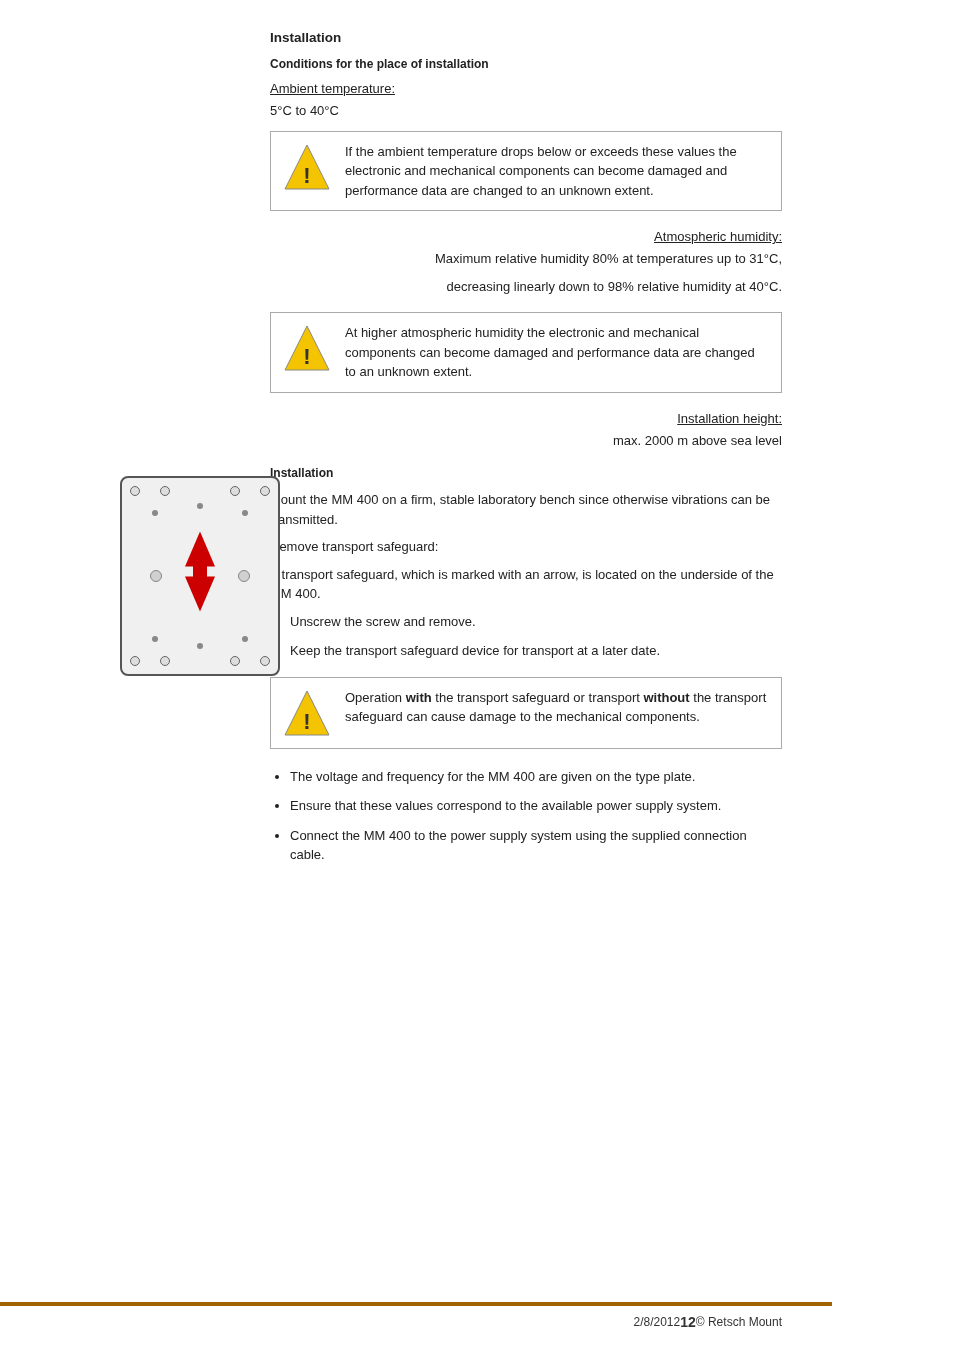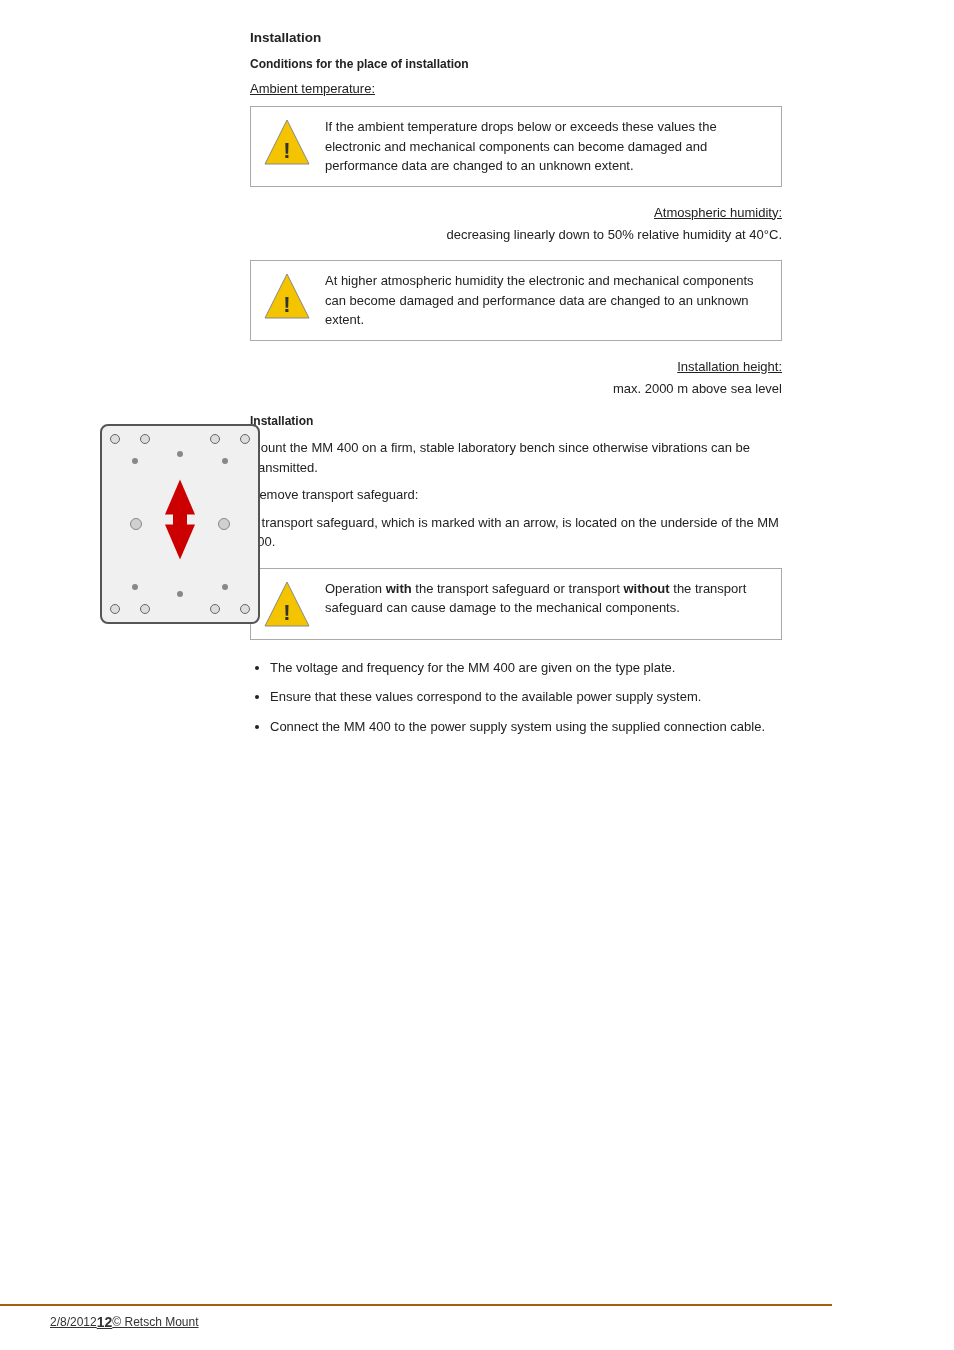--- a/index.html
+++ b/index.html
@@ -9,21 +9,21 @@
       color: #222;
       background: #fff;
       width: 954px;
       min-height: 1350px;
       position: relative;
     }
 
     .page {
       width: 832px;
       min-height: 1350px;
-      padding: 30px 50px 60px 50px;
+      padding: 30px 50px 60px 70px;
       position: relative;
     }
 
     .content-area {
       margin-left: 200px;
     }
 
     .section-title {
       font-weight: bold;
       font-size: 12px;
@@ -141,28 +141,27 @@
       background: #888;
       position: absolute;
     }
 
     .footer {
       position: absolute;
       bottom: 20px;
       left: 0;
       right: 0;
       display: flex;
-      justify-content: flex-start;
+      justify-content: flex-end;
       align-items: center;
       padding: 0 50px;
       font-size: 12px;
       color: #333;
-      border-top: 2px solid #a16207;
+      border-top: 4px solid #a16207;
       padding-top: 8px;
-      text-decoration: underline;
     }
 
     .footer-center {
       font-size: 14px;
       font-weight: bold;
     }
   </style>
 </head>
 <body>
 
@@ -170,36 +169,38 @@
 
   <div class="content-area">
 
     <div class="section-title" style="font-size:13.5px; margin-bottom:12px;">Installation</div>
 
     <div class="section-title" style="margin-bottom:10px;">
       <span>Conditions for the place of installation</span>
     </div>
 
     <span class="underline-label">Ambient temperature:</span>
+    <p class="body-text">5°C to 40°C</p>
 
     <div class="warning-box">
       <div class="warning-icon">
         <svg width="48" height="50" viewBox="0 0 48 50">
           <polygon points="24,2 46,46 2,46" fill="#f5c400" stroke="#888" stroke-width="1"></polygon>
           <text x="24" y="40" text-anchor="middle" font-size="22" font-weight="bold" fill="#333">!</text>
         </svg>
       </div>
       <div class="warning-text">
         <span>If the ambient temperature drops below or exceeds these values the electronic and mechanical components can become damaged and performance data are changed to an unknown extent.</span>
       </div>
     </div>
 
     <div class="section-gap">
       <span class="underline-label">Atmospheric humidity:</span>
-      <p class="body-text">decreasing linearly down to 50% relative humidity at 40°C.</p>
+      <p class="body-text">Maximum relative humidity 80% at temperatures up to 31°C,</p>
+      <p class="body-text">decreasing linearly down to 98% relative humidity at 40°C.</p>
     </div>
 
     <div class="warning-box">
       <div class="warning-icon">
         <svg width="48" height="50" viewBox="0 0 48 50">
           <polygon points="24,2 46,46 2,46" fill="#f5c400" stroke="#888" stroke-width="1"></polygon>
           <text x="24" y="40" text-anchor="middle" font-size="22" font-weight="bold" fill="#333">!</text>
         </svg>
       </div>
       <div class="warning-text">
@@ -255,20 +256,24 @@
 
     <div class="content-area">
       <div class="section-title">Installation</div>
       <p class="body-text">Mount the MM 400 on a firm, stable laboratory bench since otherwise vibrations can be transmitted.</p>
 
       <p class="body-text" style="margin-top:8px;">
         <span>Remove transport safeguard:</span>
       </p>
       <p class="body-text">A transport safeguard, which is marked with an arrow, is located on the underside of the MM 400.</p>
 
+      <ul class="bullet-list">
+        <li><span>Unscrew the screw and remove.</span></li>
+        <li><span>Keep the transport safeguard device for transport at a later date.</span></li>
+      </ul>
 
       <div class="warning-box" style="margin-top:16px;">
         <div class="warning-icon">
           <svg width="48" height="50" viewBox="0 0 48 50">
             <polygon points="24,2 46,46 2,46" fill="#f5c400" stroke="#888" stroke-width="1"></polygon>
             <text x="24" y="40" text-anchor="middle" font-size="22" font-weight="bold" fill="#333">!</text>
           </svg>
         </div>
         <div class="warning-text">
           Operation <b>with</b> the transport safeguard or transport <b>without</b> the transport safeguard can cause damage to the mechanical components.

